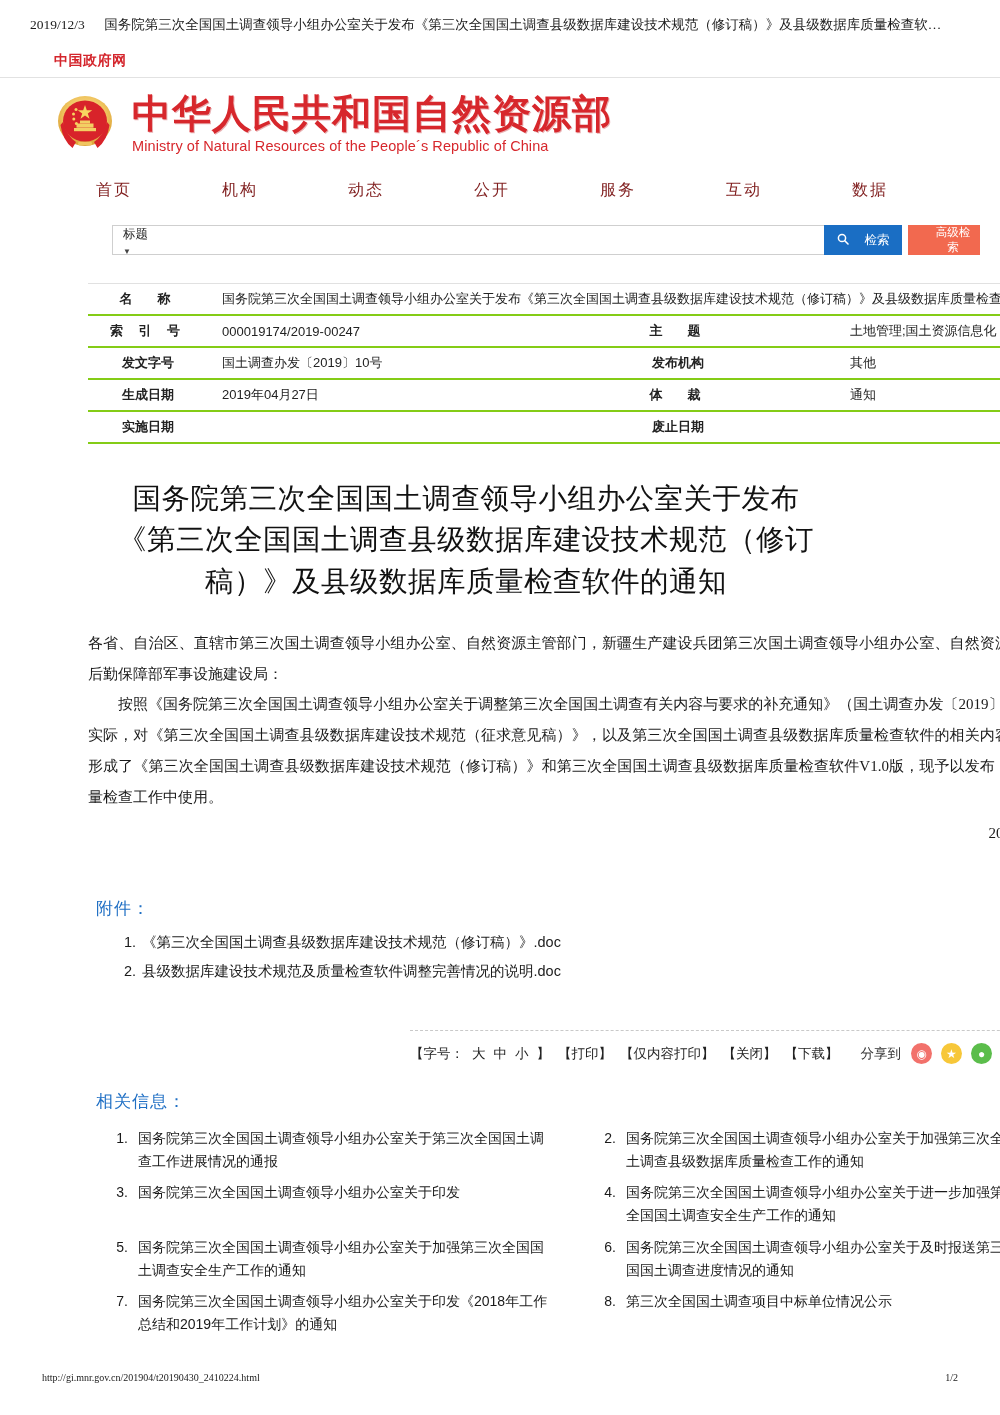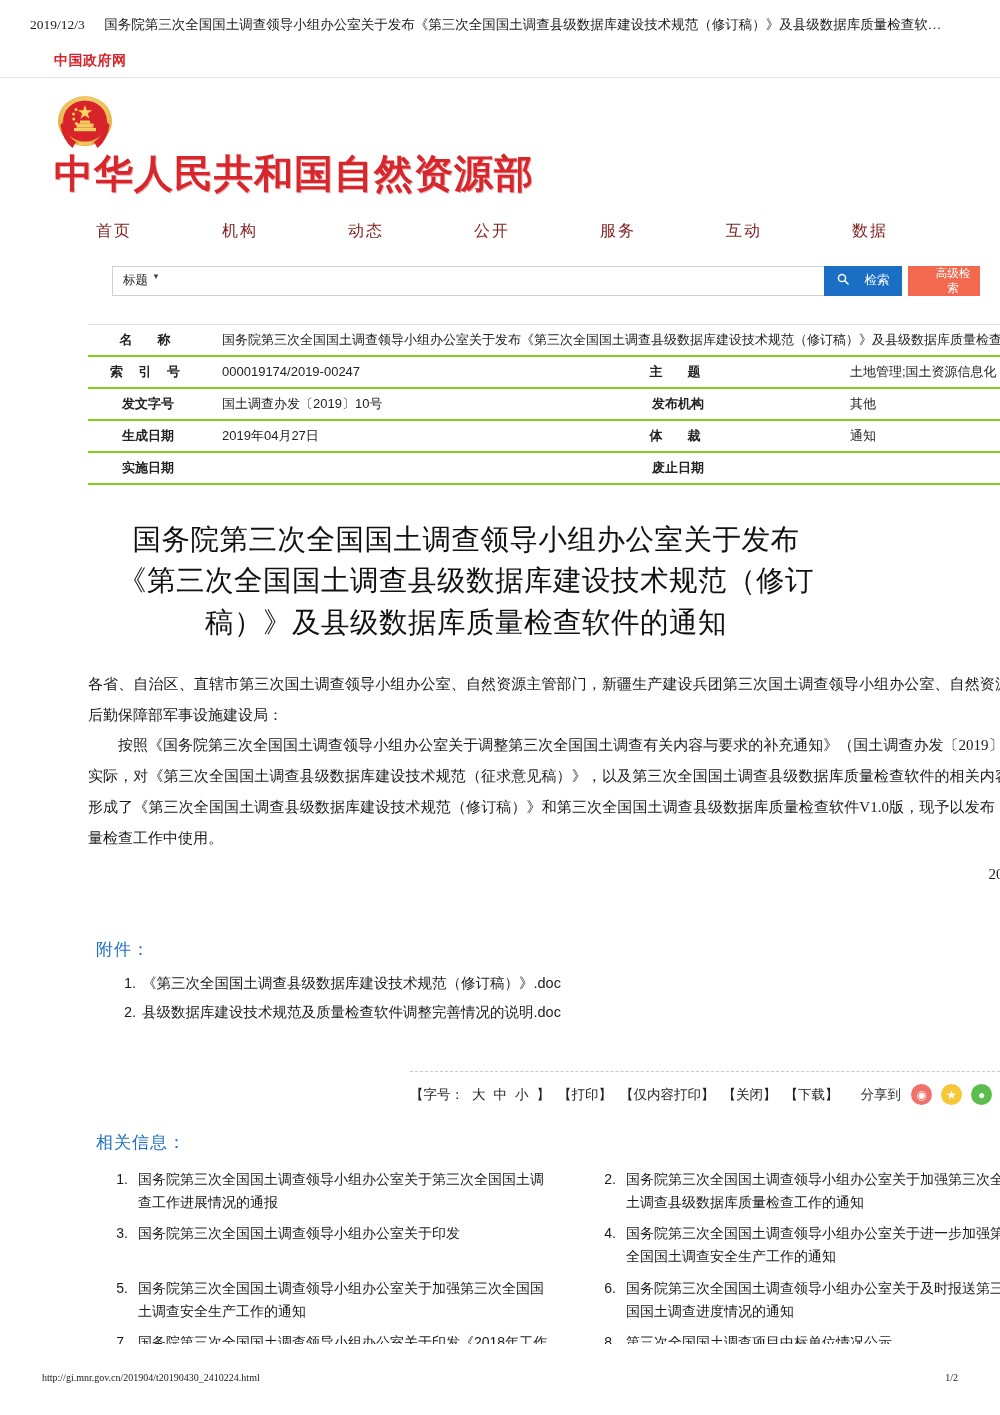--- a/index.html
+++ b/index.html
@@ -66,21 +66,21 @@
 
   
   .brand-row {
     display: flex;
     align-items: center;
     padding: 14px 45px 10px 54px;
     width: 1180px;
     box-sizing: border-box;
     justify-content: space-between;
   }
-  .brand-left { display: flex; align-items: flex-start; flex-direction: column; }
+  .brand-left { display: flex; align-items: flex-end; }
   .emblem { width: 62px; height: 62px; flex: 0 0 62px; margin-right: 16px; }
   .brand-cn {
     font-family: "DejaVu Sans", sans-serif;
     font-size: 39px;
     font-weight: bold;
     color: #d7272c;
     line-height: 1.05;
     letter-spacing: 1px;
     text-shadow: 1px 1px 0 rgba(190,30,35,.35);
   }
@@ -120,20 +120,21 @@
     display: flex;
     align-items: center;
     padding-left: 10px;
     background: #fff;
   }
   .search-sel {
     font-size: 12.5px;
     color: #222;
     display: flex;
     gap: 4px;
+    flex-direction: column;
   }
   .caret {
     font-size: 8px;
     color: #444;
     line-height: 1;
     transform: translateY(1px);
   }
   .search-btn {
     width: 78px;
     background: #1a6ec4;
@@ -348,20 +349,21 @@
           <rect x="20" y="36" width="22" height="3.2" fill="#f3cf63"></rect>
           <rect x="22.5" y="31.5" width="17" height="4.2" fill="#f3cf63"></rect>
           <rect x="26" y="28.5" width="10" height="3" fill="#f3cf63"></rect>
           <path d="M9 30 q4 14 13 20 l-3.5 6 q-10-8-12-23z" fill="#d8232a"></path>
           <path d="M53 30 q-4 14-13 20 l3.5 6 q10-8 12-23z" fill="#d8232a"></path>
           <rect x="24" y="50" width="14" height="3.2" rx="1.4" fill="#f0c560"></rect>
         </svg>
       </span>
       <span>
         <div class="brand-cn">中华人民共和国自然资源部</div>
+        <div class="brand-en">Ministry of Natural Resources of the People´s Republic of China</div>
       </span>
     </div>
 
   </div>
 
   <div class="nav">
     <span class="nav-item">首页</span>
     <span class="nav-item">机构</span>
     <span class="nav-item">动态</span>
     <span class="nav-item">公开</span>

